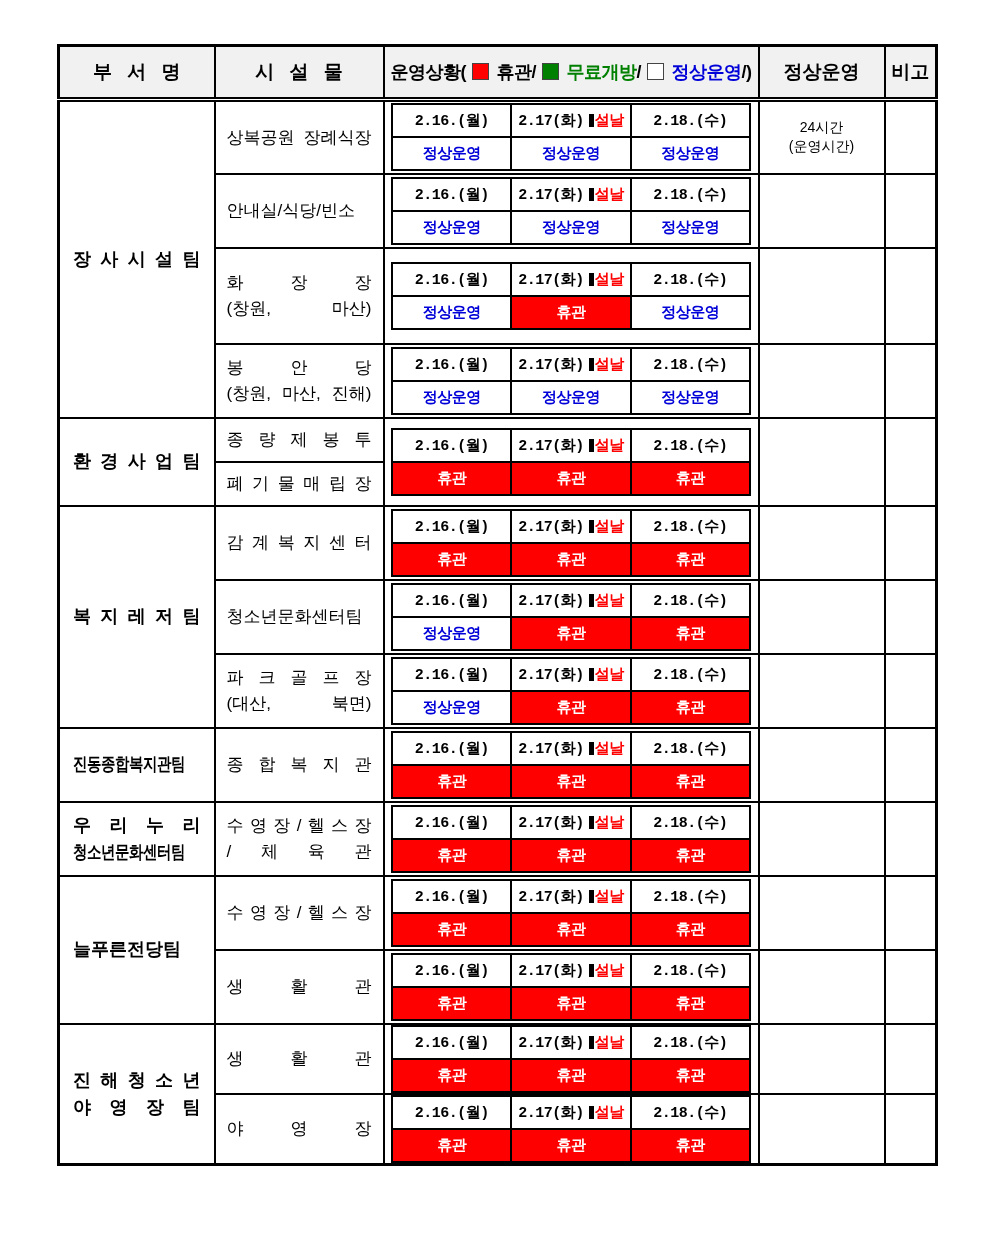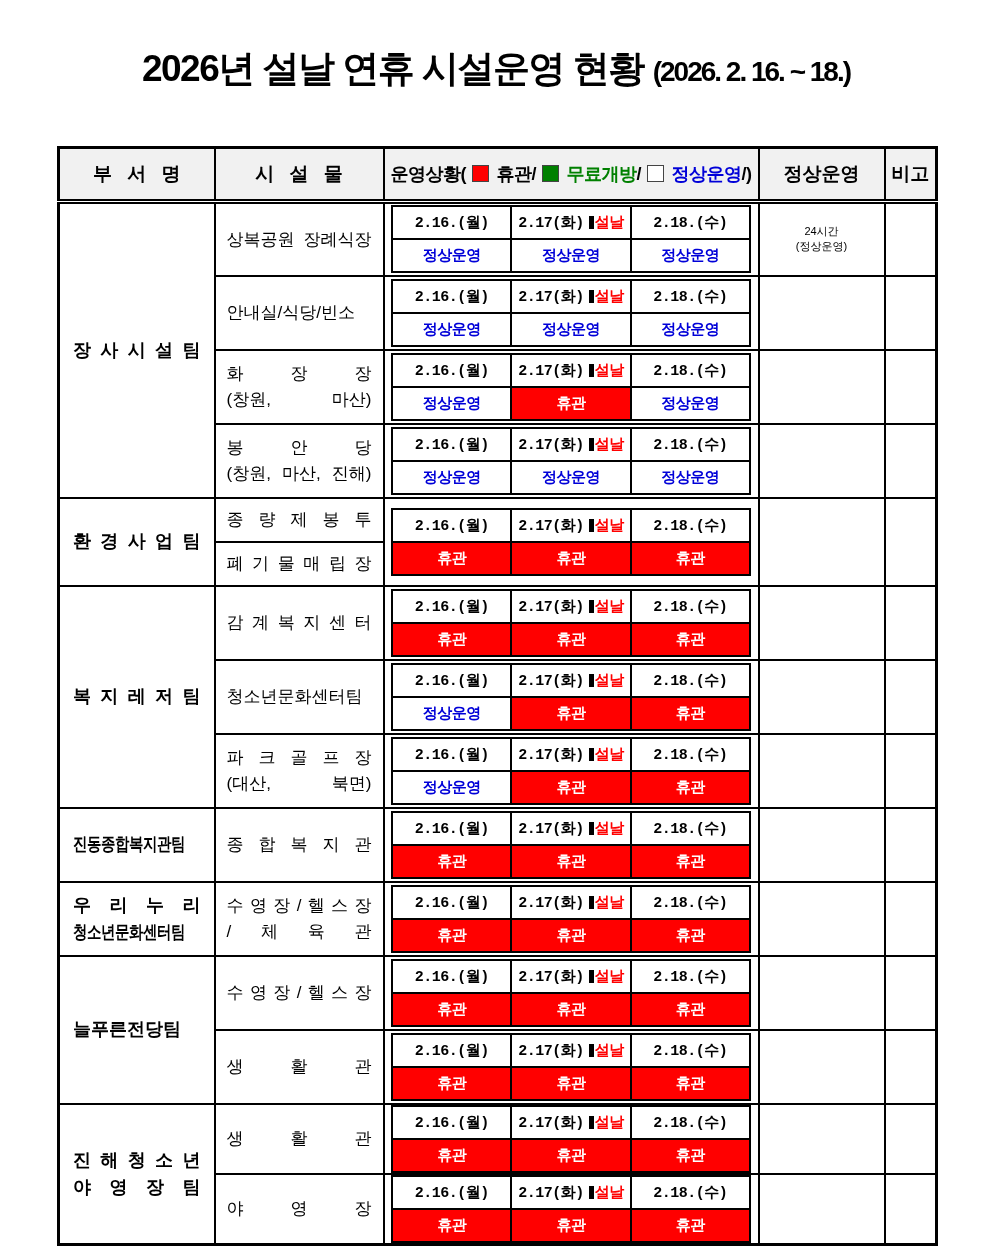--- a/index.html
+++ b/index.html
@@ -27,29 +27,28 @@
   .status-cell{padding:0;}
   .sblock{width:356px;margin:0 auto;border:2px solid #000;background:#fff;}
   .s-row{display:flex;font-family:Liberation Mono, monospace;}
   .s-cell{flex:1;height:31px;display:flex;align-items:center;justify-content:center;
           font-size:15px;font-weight:bold;letter-spacing:-0.5px;}
   .s-cell + .s-cell{border-left:2px solid #000;}
   .s-dates .s-cell{border-bottom:2px solid #000;}
   .holiday-bar{display:inline-block;width:5px;height:13px;background:#000;margin:0 1px 0 5px;}
   .holiday-label{font-weight:bold;}
 
-  .hours-cell{text-align:center;font-size:11px;line-height:1.35;}
+  .hours-cell{text-align:center;font-size:14px;line-height:1.35;}
   .note-cell{}
 </style>
 </head>
 <body>
 
 <div class="page">
 
-  <h1 class="title"><span>2026년 설날 연휴 시설운영 현황</span> <span class="title-period">(2026. 2. 16. ~ 18.)</span></h1>
 
   <table class="main">
     <colgroup>
       <col style="width:156px">
         <col style="width:169px">
         <col style="width:375px">
         <col style="width:126px">
         <col style="width:52px">
     </colgroup>
     <thead>
@@ -86,21 +85,21 @@
               </div>
               <div class="s-row s-vals">
                 <div class="s-cell" style="background: rgb(255, 255, 255); color: rgb(0, 0, 216);">정상운영</div>
                 <div class="s-cell" style="background: rgb(255, 255, 255); color: rgb(0, 0, 216);">정상운영</div>
                 <div class="s-cell" style="background: rgb(255, 255, 255); color: rgb(0, 0, 216);">정상운영</div>
               </div>
             </div>
           </td>
           <td class="hours-cell">
             <div>24시간</div>
-            <div>(정상운영)</div>
+            <div>(운영시간)</div>
           </td>
           <td class="note-cell"></td>
         </tr>
         <tr style="height: 74px;">
           <td class="fac-cell">
             <div class="fac-line">안내실/식당/빈소</div>
           </td>
           <td class="status-cell">
             <div class="sblock">
               <div class="s-row s-dates">
@@ -119,21 +118,21 @@
               <div class="s-row s-vals">
                 <div class="s-cell" style="background: rgb(255, 255, 255); color: rgb(0, 0, 216);">정상운영</div>
                 <div class="s-cell" style="background: rgb(255, 255, 255); color: rgb(0, 0, 216);">정상운영</div>
                 <div class="s-cell" style="background: rgb(255, 255, 255); color: rgb(0, 0, 216);">정상운영</div>
               </div>
             </div>
           </td>
           <td class="hours-cell"></td>
           <td class="note-cell"></td>
         </tr>
-        <tr style="height: 74px;">
+        <tr style="height: 96px;">
           <td class="fac-cell">
             <div class="fac-line">화 장 장</div>
             <div class="fac-line">(창원, 마산)</div>
           </td>
           <td class="status-cell">
             <div class="sblock">
               <div class="s-row s-dates">
                 <div class="s-cell">
                   <span>2.16.(월)</span>
                 </div>

